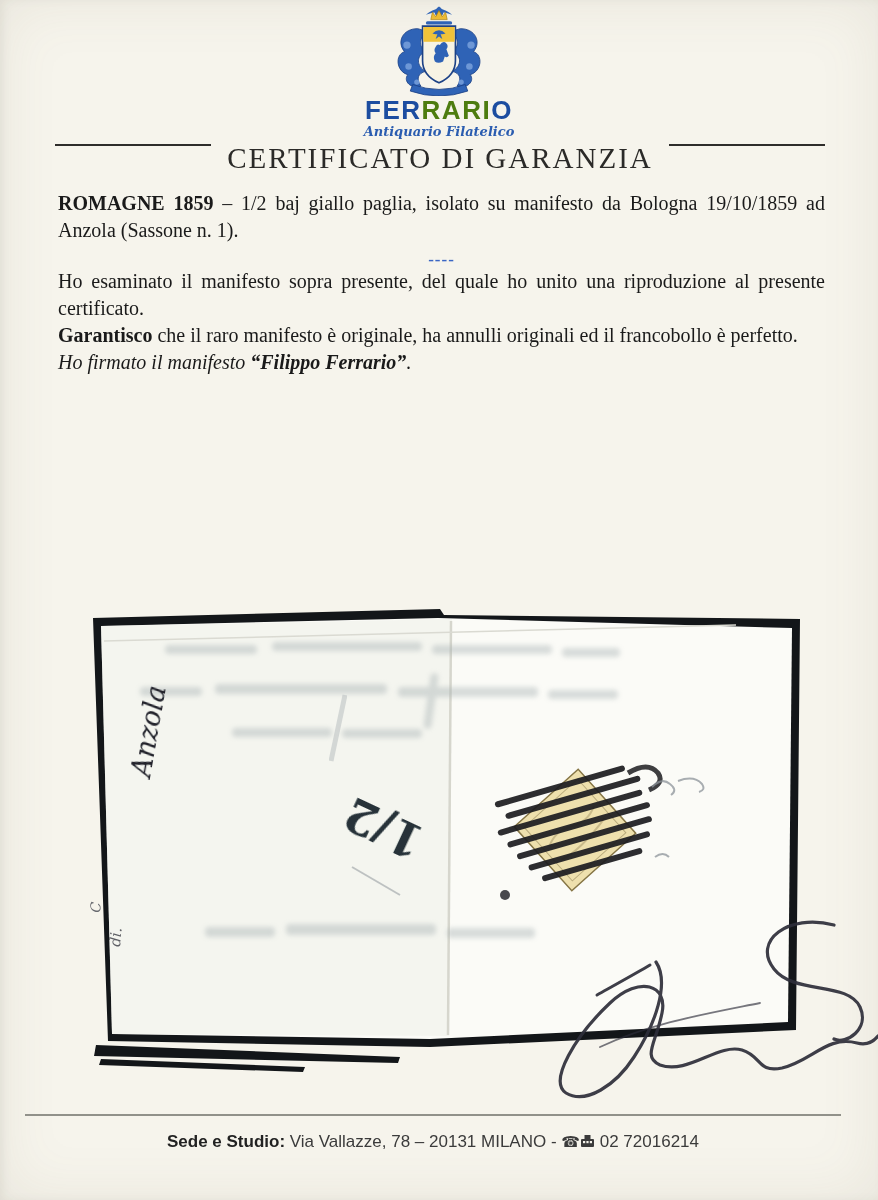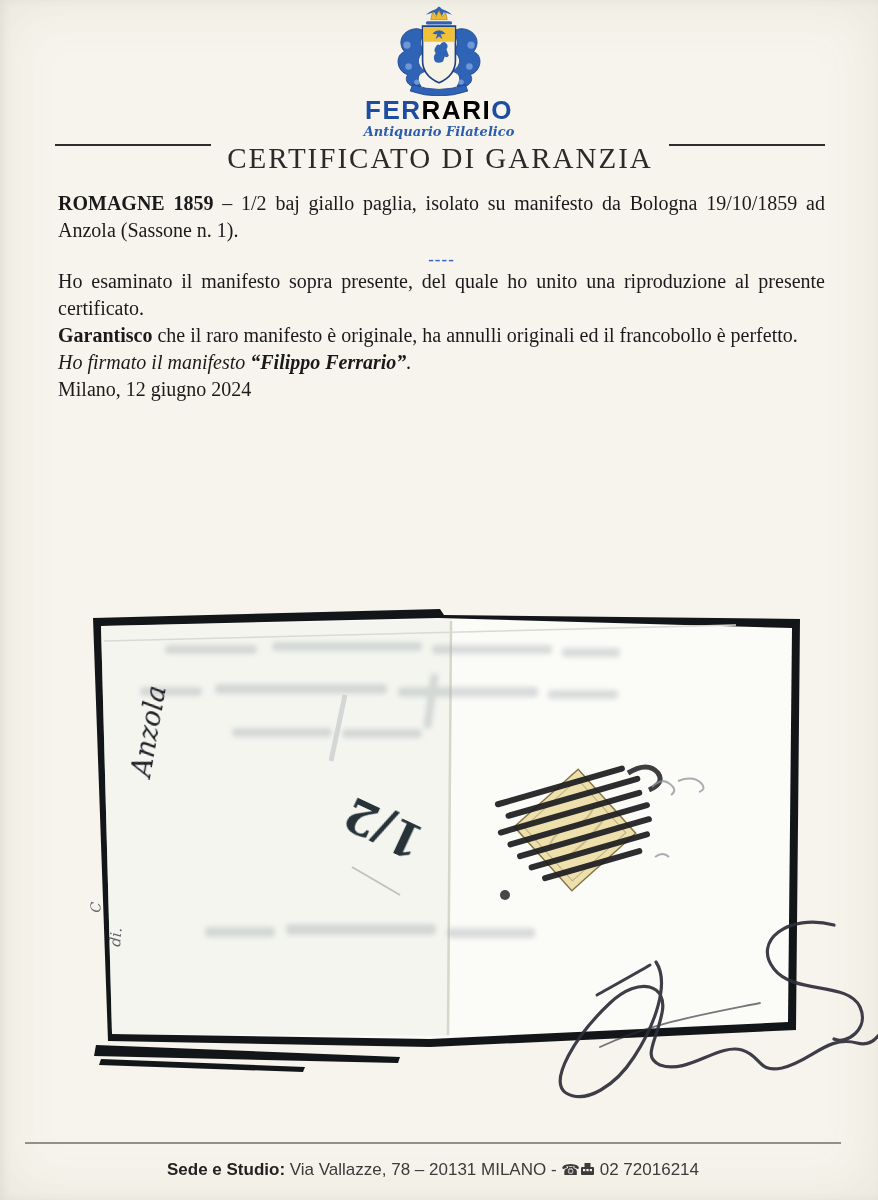--- a/index.html
+++ b/index.html
@@ -7,40 +7,40 @@
     width:878px;height:1200px;position:relative;overflow:hidden;
     background:#f6f4ec;
     box-shadow:inset 0 0 60px rgba(120,110,80,.10), inset 4px 0 10px rgba(0,0,0,.05);
     font-family:"Liberation Serif",serif;color:#1a1a1a;
   }
   
   .header{position:absolute;top:4px;left:0;right:0;text-align:center;}
   .crest{display:block;margin:0 auto;width:100px;height:92px;}
   .wordmark{font-family:"Liberation Sans",sans-serif;font-weight:bold;font-size:26px;
     letter-spacing:1.5px;line-height:1;margin-top:1px;}
-  .wm-blue{color:#1c4da0;} .wm-gold{color:#000000;}
+  .wm-blue{color:#1c4da0;} .wm-gold{color:#4d7c0f;}
   .tagline{font-family:"DejaVu Serif",serif;font-style:italic;font-size:13px;
     color:#2a5cb0;margin-top:1px;font-weight:bold;}
   
   .title-row{position:absolute;top:144px;left:55px;right:53px;display:flex;gap:16px;}
   .title-row .rule-line{flex:1;border-top:2px solid #2e2d2b;height:0;}
   .page-title{font-size:29px;letter-spacing:2px;color:#2b2a28;white-space:nowrap;line-height:1;}
   
   .content{position:absolute;top:190px;left:58px;right:53px;font-size:20px;line-height:27px;text-align:justify;}
   .content p{margin:0;}
   .lead{margin:0;}
   .divider{ text-align:center;margin-top:7px;font-weight:bold;font-size:17px;color:#3a66c4;letter-spacing:1px;line-height:1;}
   .p1{margin-top:29px;}
   .p2{margin-top:21px;}
   .p3{margin-top:23px;font-style:italic;}
   .dateline{margin-top:34px;text-align:left;}
   
   .photo-svg{position:absolute;left:0;top:595px;}
   
-  .footer{position:absolute;top:1114px;left:0;right:12px;margin-top:28px;}
+  .footer{position:absolute;top:1114px;left:0;right:12px;}
   .footer-rule{margin:0 25px;border-top:2px solid #91918a;height:0;}
   .footer-text{margin-top:13px;text-align:center;font-family:"Liberation Sans",sans-serif;
     font-size:17px;color:#3b3b3b;line-height:1.55;}
   .footer-text b{color:#222;}
   .glyph-icon{font-family:"DejaVu Sans",sans-serif;font-size:15px;color:#3b3b3b;}
   .fax-svg{vertical-align:-1px;}
 </style>
 </head>
 <body>
 
@@ -81,21 +81,20 @@
   <div class="page-title">CERTIFICATO DI GARANZIA</div>
   <div class="rule-line"></div>
 </div>
 
 <div class="content">
   <p class="lead"><b>ROMAGNE 1859</b><span> – 1/2 baj giallo paglia, isolato su manifesto da Bologna 19/10/1859 ad Anzola (Sassone n. 1).</span></p>
   <div class="divider">----</div>
   <p class="p1">Ho esaminato il manifesto sopra presente, del quale ho unito una riproduzione al presente certificato.</p>
   <p class="p2"><b>Garantisco</b><span> che il raro manifesto è originale, ha annulli originali ed il francobollo è perfetto.</span></p>
   <p class="p3"><span>Ho firmato il manifesto </span><b>“Filippo Ferrario”</b><span>.</span></p>
-  <p class="dateline">Milano, 12 giugno 2024</p>
 </div>
 
 <svg class="photo-svg" width="878" height="520" viewBox="0 0 878 520" aria-hidden="true">
   <defs>
     <filter id="blur3">
         <feGaussianBlur stdDeviation="2.6"></feGaussianBlur>
       </filter>
     <filter id="blur1">
         <feGaussianBlur stdDeviation="0.6"></feGaussianBlur>
       </filter>

